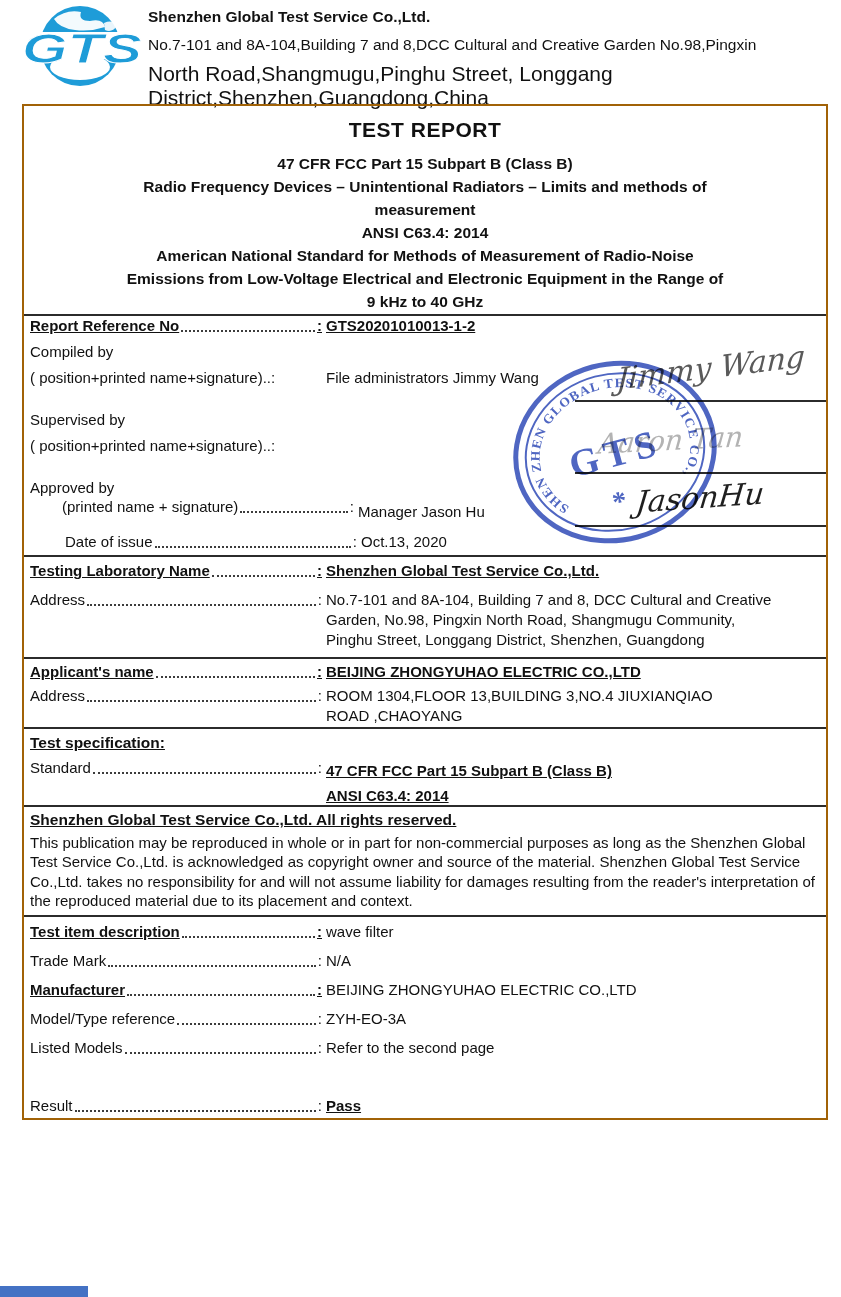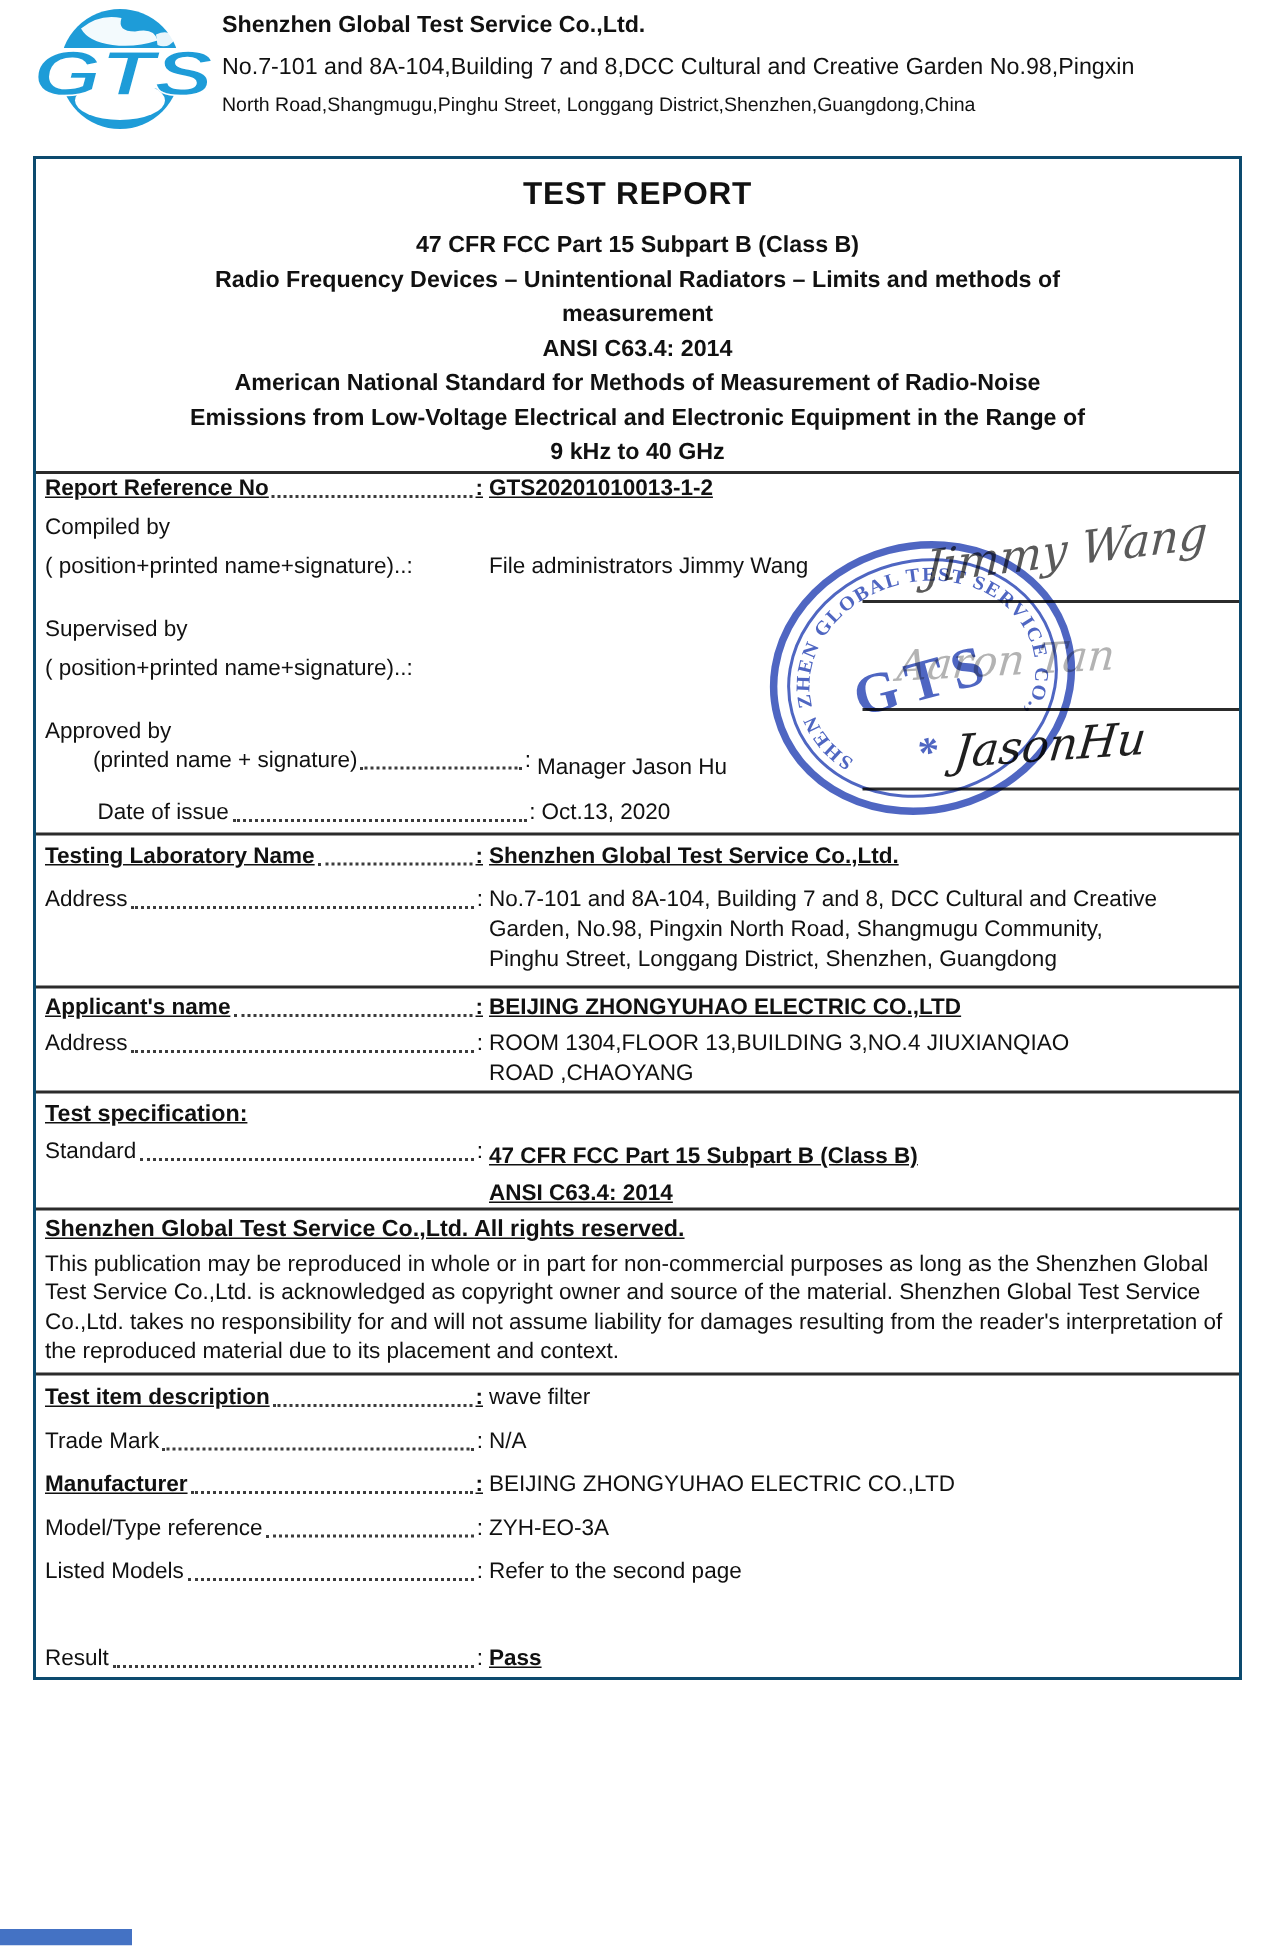--- a/index.html
+++ b/index.html
@@ -4,23 +4,23 @@
 <style>
   html,body{margin:0;padding:0;}
   body{
     width:841px;height:1297px;position:relative;background:#ffffff;
     font-family:"Liberation Sans", sans-serif;color:#111;overflow:hidden;
   }
   .abs{position:absolute;}
   
   .hdr-company{left:148px;top:8px;font-size:15.5px;font-weight:bold;}
   .hdr-addr1{left:148px;top:36px;font-size:15.5px;}
-  .hdr-addr2{left:148px;top:62px;font-size:13px;}
-  
-  .doc-table{left:22px;top:104px;width:806px;height:1016px;border:2px solid #0c4a6e;box-sizing:border-box;}
+  .hdr-addr2{left:148px;top:62px;font-size:21px;}
+  
+  .doc-table{left:22px;top:104px;width:806px;height:1016px;border:2px solid #a16207;box-sizing:border-box;}
   .divider{position:absolute;left:0;right:0;border-top:2px solid #2b2b2b;}
   .sig-line{position:absolute;border-top:2px solid #2b2b2b;}
   .tb-center{position:absolute;left:0;width:100%;text-align:center;font-weight:bold;}
   .tb-title{font-size:21px;letter-spacing:.5px;}
   .tb-line{font-size:15.5px;line-height:23px;}
   .trow{position:absolute;left:0;width:100%;display:flex;align-items:flex-start;
         padding:0 4px 0 6px;box-sizing:border-box;font-size:15px;line-height:19px;}
   .lblcell{flex:0 0 292px;width:292px;display:flex;align-items:flex-end;white-space:nowrap;overflow:hidden;}
   .leader{flex:1;border-bottom:2px dotted #3c3c3c;margin:0 2px 3px 2px;}
   .valcell{flex:1;padding-left:4px;}

